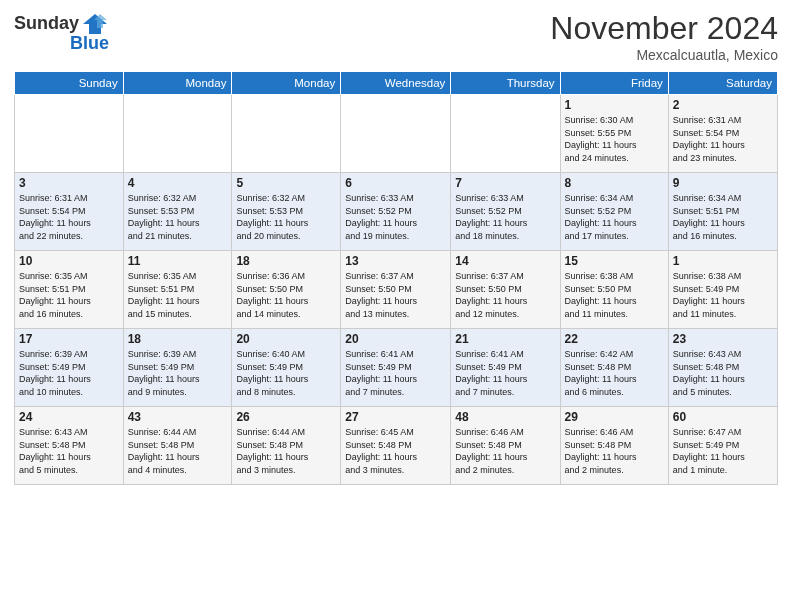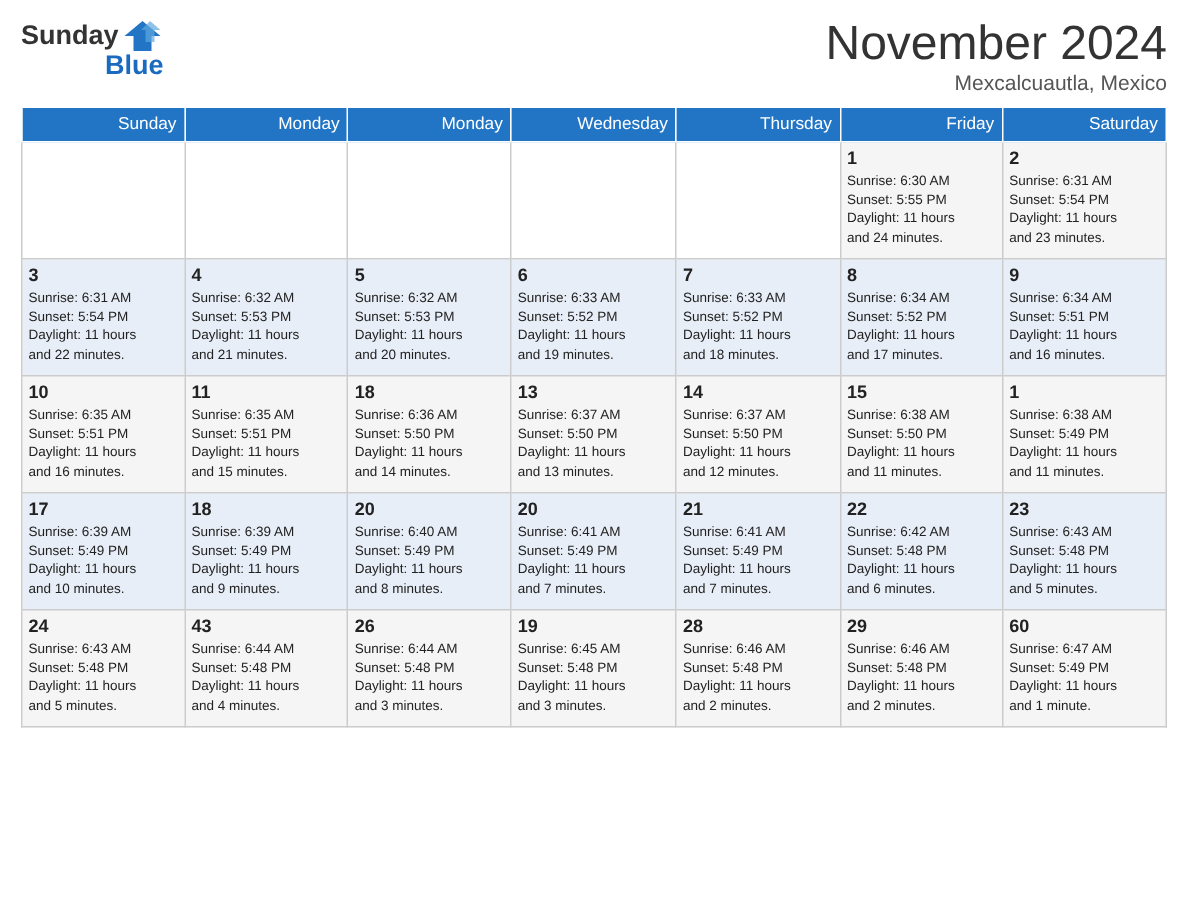--- a/index.html
+++ b/index.html
@@ -240,25 +240,25 @@
           </td>
           <td>
             <span class="day-num">43</span>
             <div class="day-info">Sunrise: 6:44 AM<br>Sunset: 5:48 PM<br>Daylight: 11 hours<br>and 4 minutes.</div>
           </td>
           <td>
             <span class="day-num">26</span>
             <div class="day-info">Sunrise: 6:44 AM<br>Sunset: 5:48 PM<br>Daylight: 11 hours<br>and 3 minutes.</div>
           </td>
           <td>
-            <span class="day-num">19</span>
+            <span class="day-num">27</span>
             <div class="day-info">Sunrise: 6:45 AM<br>Sunset: 5:48 PM<br>Daylight: 11 hours<br>and 3 minutes.</div>
           </td>
           <td>
-            <span class="day-num">28</span>
+            <span class="day-num">48</span>
             <div class="day-info">Sunrise: 6:46 AM<br>Sunset: 5:48 PM<br>Daylight: 11 hours<br>and 2 minutes.</div>
           </td>
           <td>
             <span class="day-num">29</span>
             <div class="day-info">Sunrise: 6:46 AM<br>Sunset: 5:48 PM<br>Daylight: 11 hours<br>and 2 minutes.</div>
           </td>
           <td>
             <span class="day-num">60</span>
             <div class="day-info">Sunrise: 6:47 AM<br>Sunset: 5:49 PM<br>Daylight: 11 hours<br>and 1 minute.</div>
           </td>

